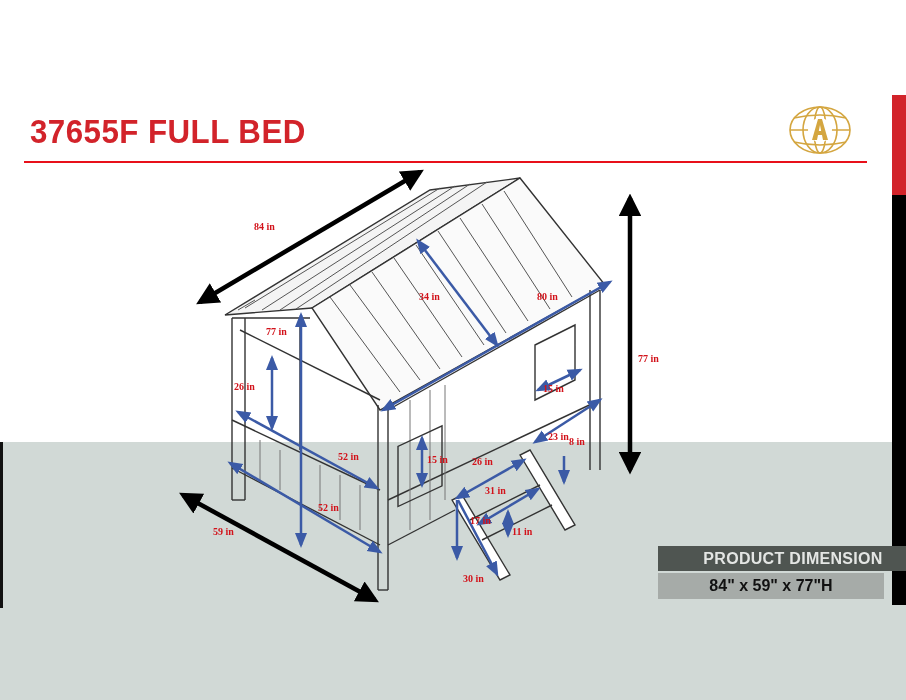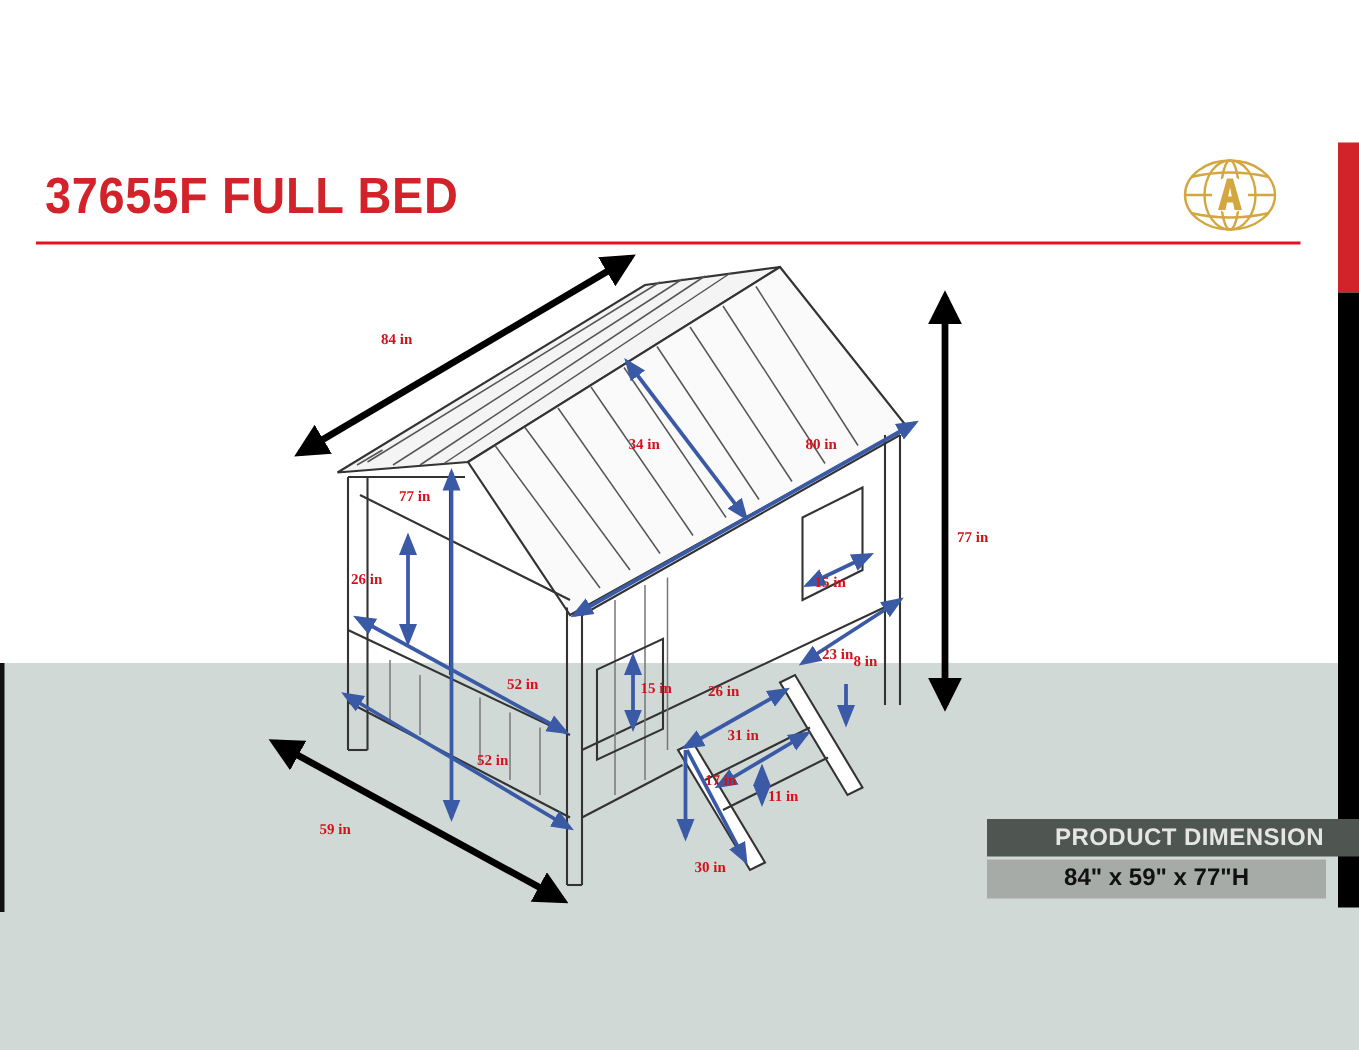--- a/index.html
+++ b/index.html
@@ -149,17 +149,17 @@
 <div class="dim" style="left:543px;top:383px;">15 in</div>
 <div class="dim" style="left:548px;top:431px;">23 in</div>
 <div class="dim" style="left:338px;top:451px;">52 in</div>
 <div class="dim" style="left:318px;top:502px;">52 in</div>
 <div class="dim" style="left:427px;top:454px;">15 in</div>
 <div class="dim" style="left:472px;top:456px;">26 in</div>
 <div class="dim" style="left:569px;top:436px;">8 in</div>
 <div class="dim" style="left:485px;top:485px;">31 in</div>
 <div class="dim" style="left:446px;top:515px;margin-left:24px;">17 in</div>
 <div class="dim" style="left:512px;top:526px;">11 in</div>
-<div class="dim" style="left:213px;top:548px;">59 in</div>
+<div class="dim" style="left:213px;top:526px;">59 in</div>
 <div class="dim" style="left:463px;top:573px;">30 in</div>
 
 <div class="pd-header">PRODUCT DIMENSION</div>
 <div class="pd-value">84" x 59" x 77"H</div>
 
 </body></html>

